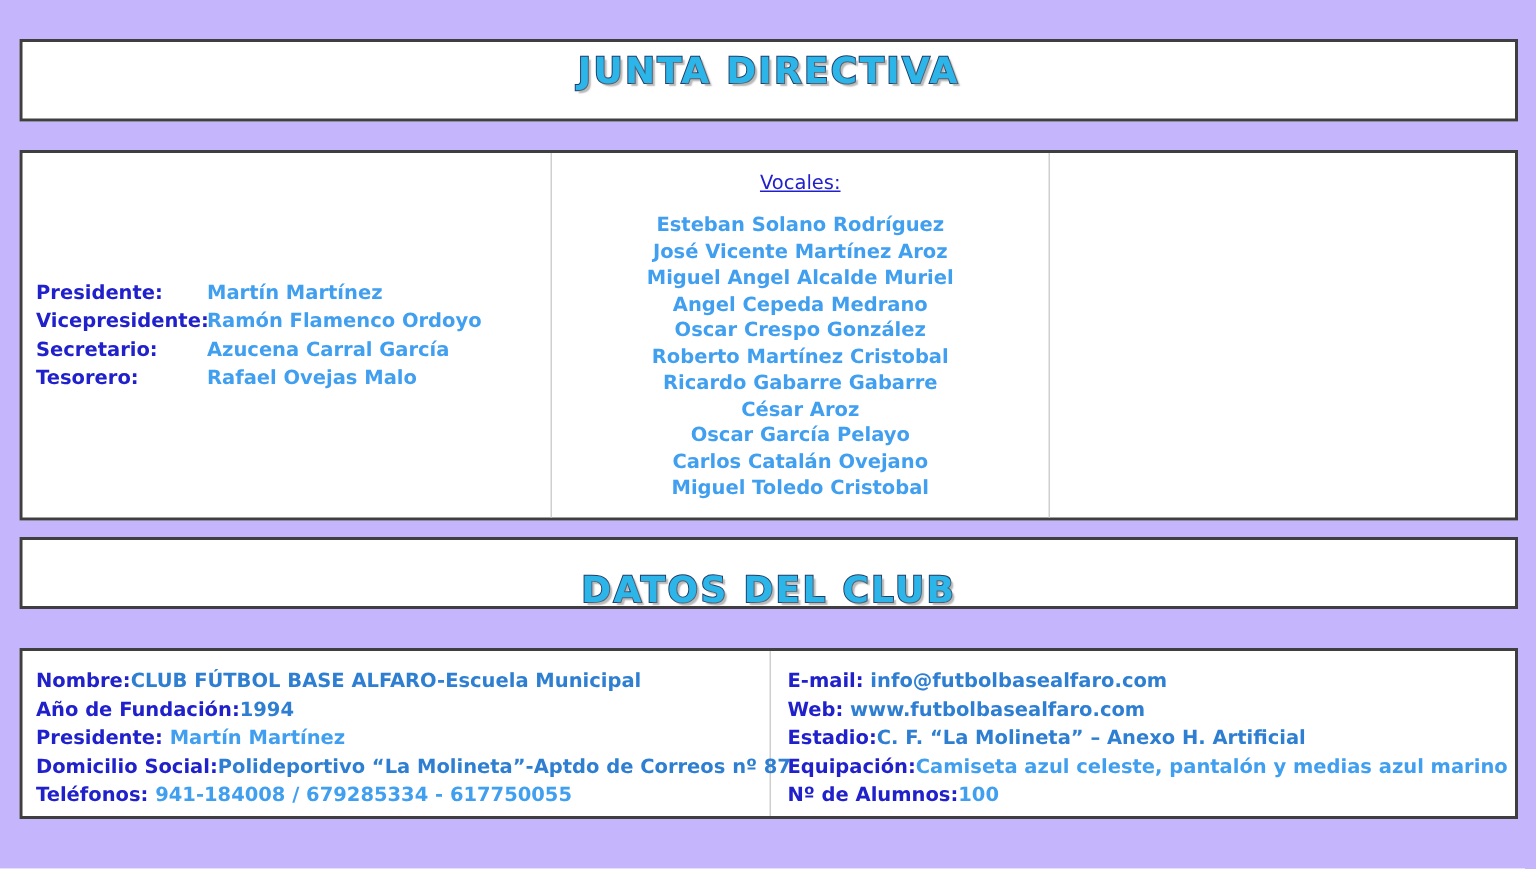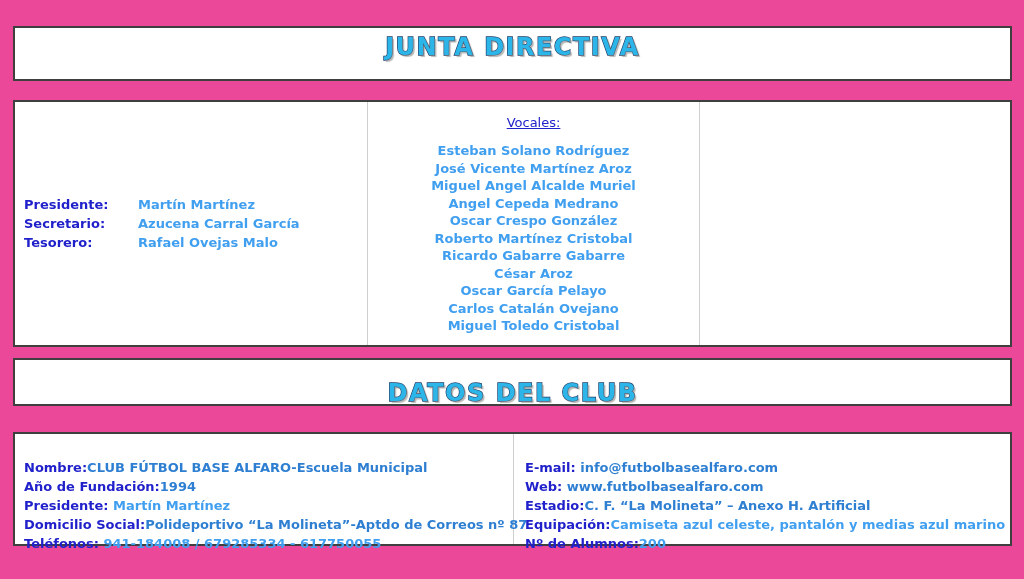--- a/index.html
+++ b/index.html
@@ -1,17 +1,17 @@
 <!DOCTYPE html>
 <html style="--title_fill: #2cb5e8; --title_stroke: #223d66; --label_navy: #2121cc; --value_mid: #2e7fd2; --value_light: #419ff0; --box_border: #3f3f3f; --divider: #cfcfcf;"><head>
 <meta charset="utf-8">
 <style>
   html,body{margin:0;padding:0;background:#ffffff;}
   .page{
-    width:1024px;height:579px;position:relative;background:#ec4899;
+    width:1024px;height:579px;position:relative;background:#c4b5fd;
     font-family:"DejaVu Sans","Liberation Sans",sans-serif;
     overflow:hidden;
   }
   .box{
     margin-left:13px;width:999px;box-sizing:border-box;
     border:2px solid var(--box_border);background:#fff;
   }
   .title-box{height:55px;text-align:center;padding-top:5px;}
   .title-box.first{margin-top:26px;}
   .title-box.second{margin-top:11px;height:48px;padding-top:19px;}
@@ -34,21 +34,21 @@
   .officer-row .val{color:var(--value_light);}
   .col-vocales{
     width:333px;text-align:center;padding-top:12px;
     border-left:1px solid var(--divider);border-right:1px solid var(--divider);
   }
   .vocales-label{color:var(--label_navy);font-size:13px;font-weight:400;line-height:17px;margin-bottom:11px;text-decoration:underline;}
   .vocal{color:var(--value_light);font-size:13px;font-weight:700;line-height:17.5px;white-space:nowrap;}
   .col-empty{flex:1;}
   
   .datos-box{margin-top:26px;height:114px;display:flex;}
-  .dcol{box-sizing:border-box;height:100%;padding-top:24px;}
+  .dcol{box-sizing:border-box;height:100%;padding-top:11px;}
   .dcol.left{width:499px;padding-left:9px;border-right:1px solid var(--divider);}
   .dcol.right{flex:1;padding-left:11px;}
   .drow{font-size:13px;font-weight:700;line-height:19px;white-space:nowrap;}
   .drow .lbl{color:var(--label_navy);}
   .val-mid{color:var(--value_mid);}
   .val-light{color:var(--value_light);}
 </style>
 </head>
 <body>
 
@@ -57,20 +57,23 @@
   <section class="box title-box first">
     <h1 class="outlined-title">JUNTA DIRECTIVA</h1>
   </section>
 
   <section class="box board-box">
 
     <div class="bcol col-officers">
       <div class="officers">
         <div class="officer-row">
           <span class="lbl">Presidente:</span><span class="val">Martín Martínez</span>
+        </div>
+        <div class="officer-row">
+          <span class="lbl">Vicepresidente:</span><span class="val">Ramón Flamenco Ordoyo</span>
         </div>
         <div class="officer-row">
           <span class="lbl">Secretario:</span><span class="val">Azucena Carral García</span>
         </div>
         <div class="officer-row">
           <span class="lbl">Tesorero:</span><span class="val">Rafael Ovejas Malo</span>
         </div>
       </div>
     </div>
 
@@ -123,18 +126,18 @@
       <div class="drow">
         <span class="lbl">Web: </span><span class="val-mid">www.futbolbasealfaro.com</span>
       </div>
       <div class="drow">
         <span class="lbl">Estadio:</span><span class="val-mid">C. F. “La Molineta” – Anexo H. Artificial</span>
       </div>
       <div class="drow">
         <span class="lbl">Equipación:</span><span class="val-light">Camiseta azul celeste, pantalón y medias azul marino</span>
       </div>
       <div class="drow">
-        <span class="lbl">Nº de Alumnos:</span><span class="val-light">200</span>
+        <span class="lbl">Nº de Alumnos:</span><span class="val-light">100</span>
       </div>
     </div>
 
   </section>
 </div>
 
 </body></html>

